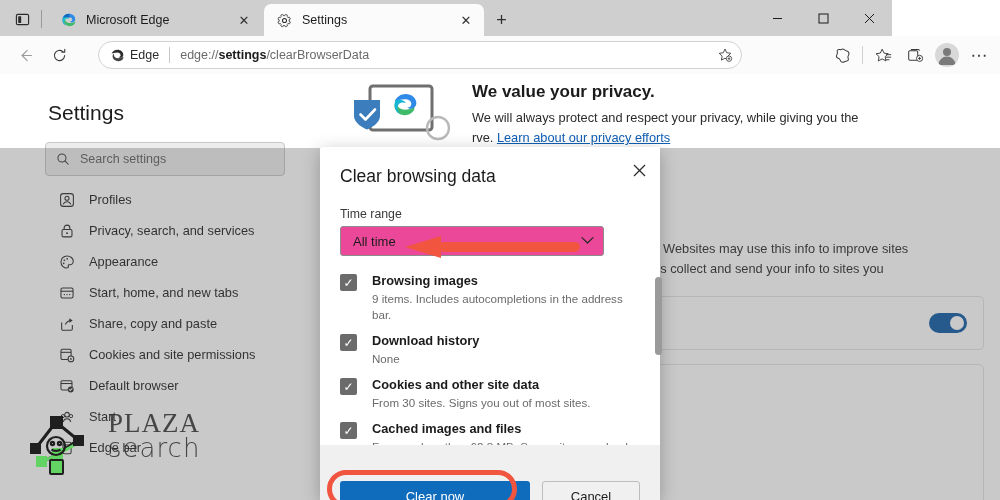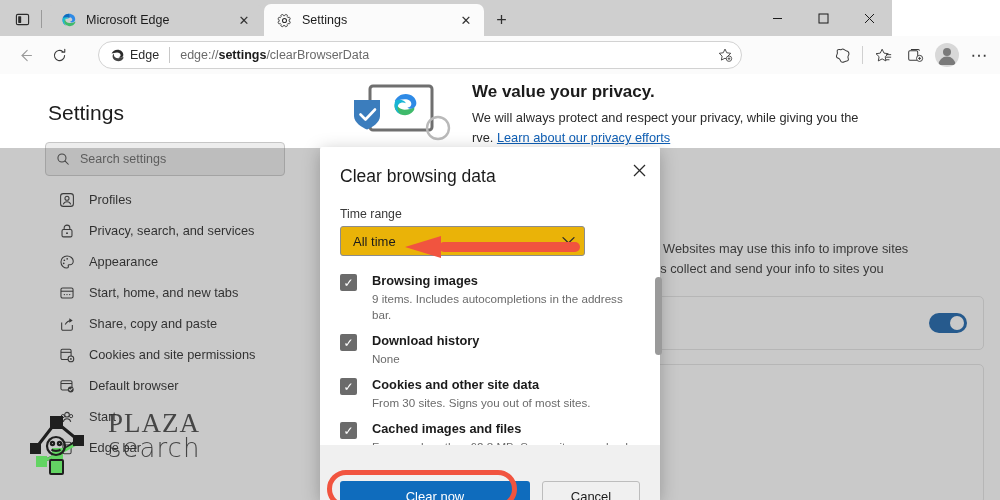--- a/index.html
+++ b/index.html
@@ -120,22 +120,22 @@
     position:absolute; left:320px; top:147px; width:340px; height:353px;
     background:#fff; box-shadow:0 4px 18px rgba(0,0,0,0.26); border-radius:2px;
   }
   .dlg-close {
     position:absolute; right:8px; top:10px; width:26px; height:26px;
     display:flex; align-items:center; justify-content:center; color:#2b2b2b; font-size:14px; border-radius:3px;
   }
   .dlg-title { position:absolute; left:20px; top:19px; font-size:17.5px; color:#1b1b1b; font-weight:400; }
   .field-label { position:absolute; left:20px; top:60px; font-size:12.3px; color:#3a3a3a; }
   .dropdown {
-    position:absolute; left:20px; top:79px; width:245px; height:30px;
-    background:#eab308; border:1px solid #8c8c8c; border-radius:3px;
+    position:absolute; left:20px; top:79px; width:264px; height:30px;
+    background:#ec4899; border:1px solid #8c8c8c; border-radius:3px;
     display:flex; align-items:center; padding:0 9px 0 12px;
   }
   .dropdown .dd-value { flex:1; font-size:13px; color:#1b1b1b; }
   .dropdown .dd-caret { color:#2b2b2b; font-size:10px; }
 
   .checklist { position:absolute; left:20px; top:125px; width:300px; height:195px; overflow:hidden; }
   .check-row { position:relative; padding-left:32px; margin-bottom:9px; }
   .check-box {
     position:absolute; left:0; top:2px; width:17px; height:17px; border-radius:2px;
     background:#6b6b6b; display:flex; align-items:center; justify-content:center;

